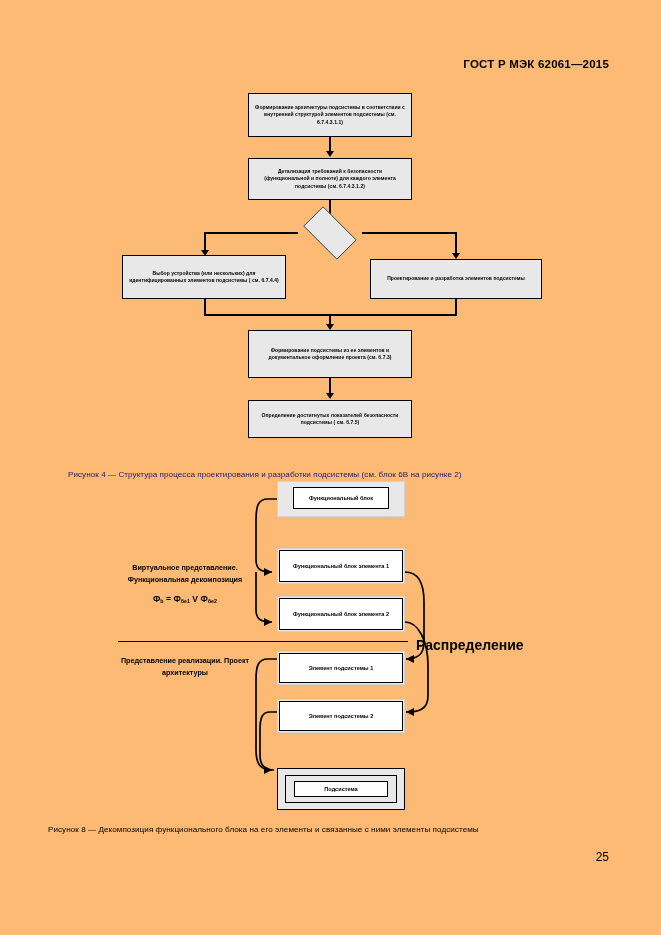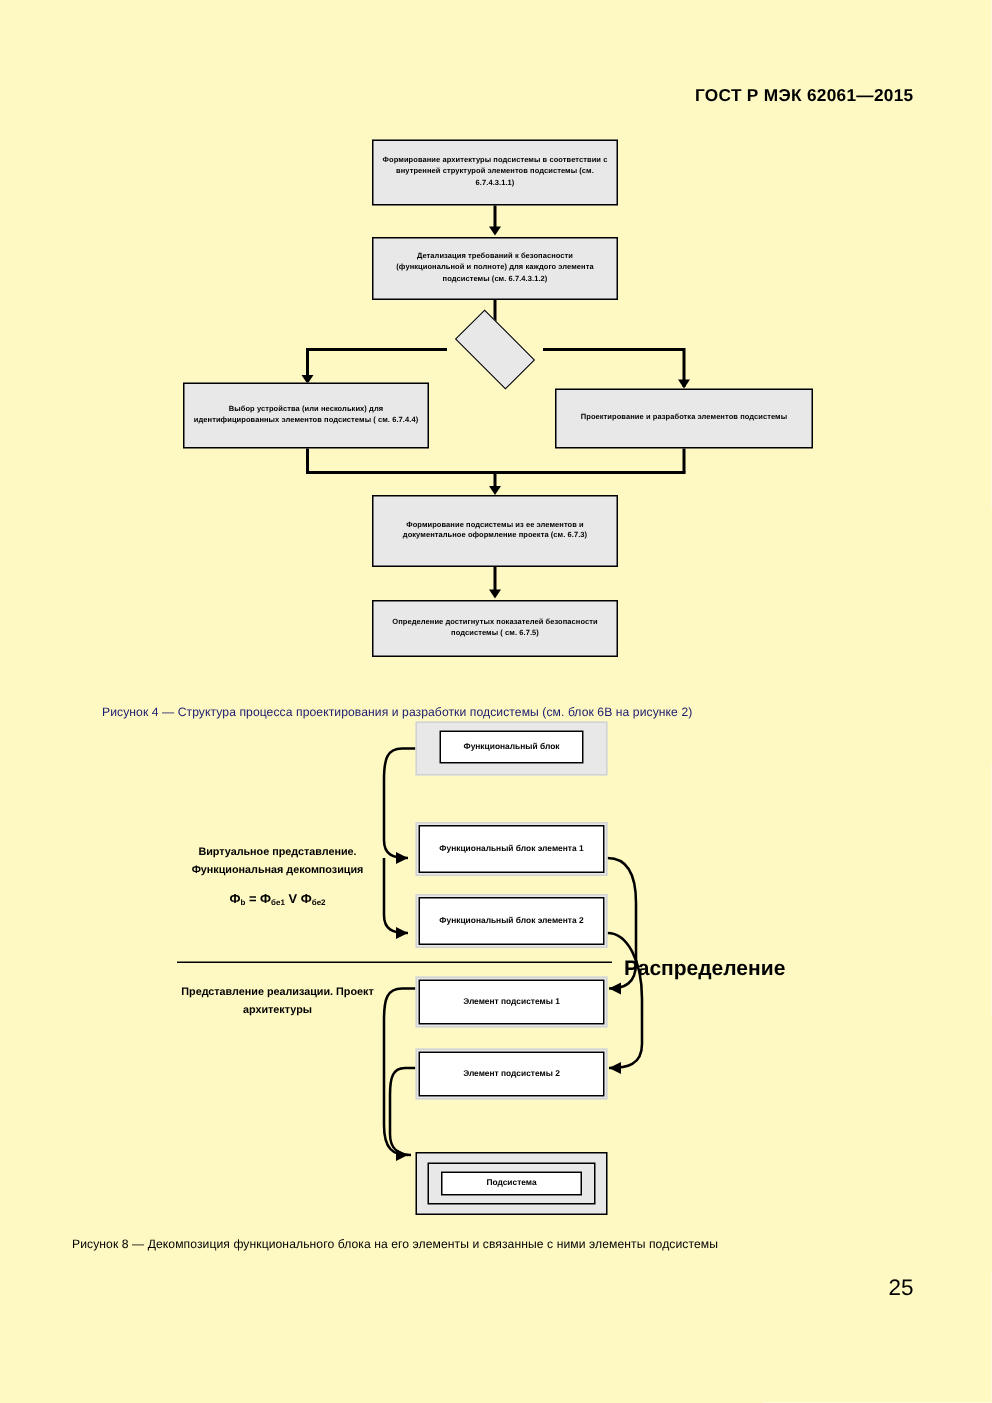--- a/index.html
+++ b/index.html
@@ -11,21 +11,21 @@
     width: 661px;
     height: 935px;
     position: relative;
     font-family: "Liberation Sans", sans-serif;
     color: #000000;
     overflow: hidden;
   }
   .page {
     position: absolute;
     inset: 0;
-    background: #fef9c3;
+    background: #fdba74;
   }
 
   
   .doc-header {
     position: absolute;
     top: 58px;
     right: 52px;
     font-size: 11.5px;
     font-weight: bold;
     letter-spacing: 0.2px;
@@ -160,21 +160,21 @@
     position: absolute;
     left: 0; top: 460px;
     width: 661px; height: 365px;
     pointer-events: none;
   }
 
   .page-number {
     position: absolute;
     right: 52px;
     top: 850px;
-    font-size: 15px;
+    font-size: 12px;
   }
   sub { font-size: 0.62em; vertical-align: -0.22em; }
 </style>
 </head>
 <body>
 
 <div class="page">
 
   <div class="doc-header">ГОСТ Р МЭК 62061—2015</div>
 

